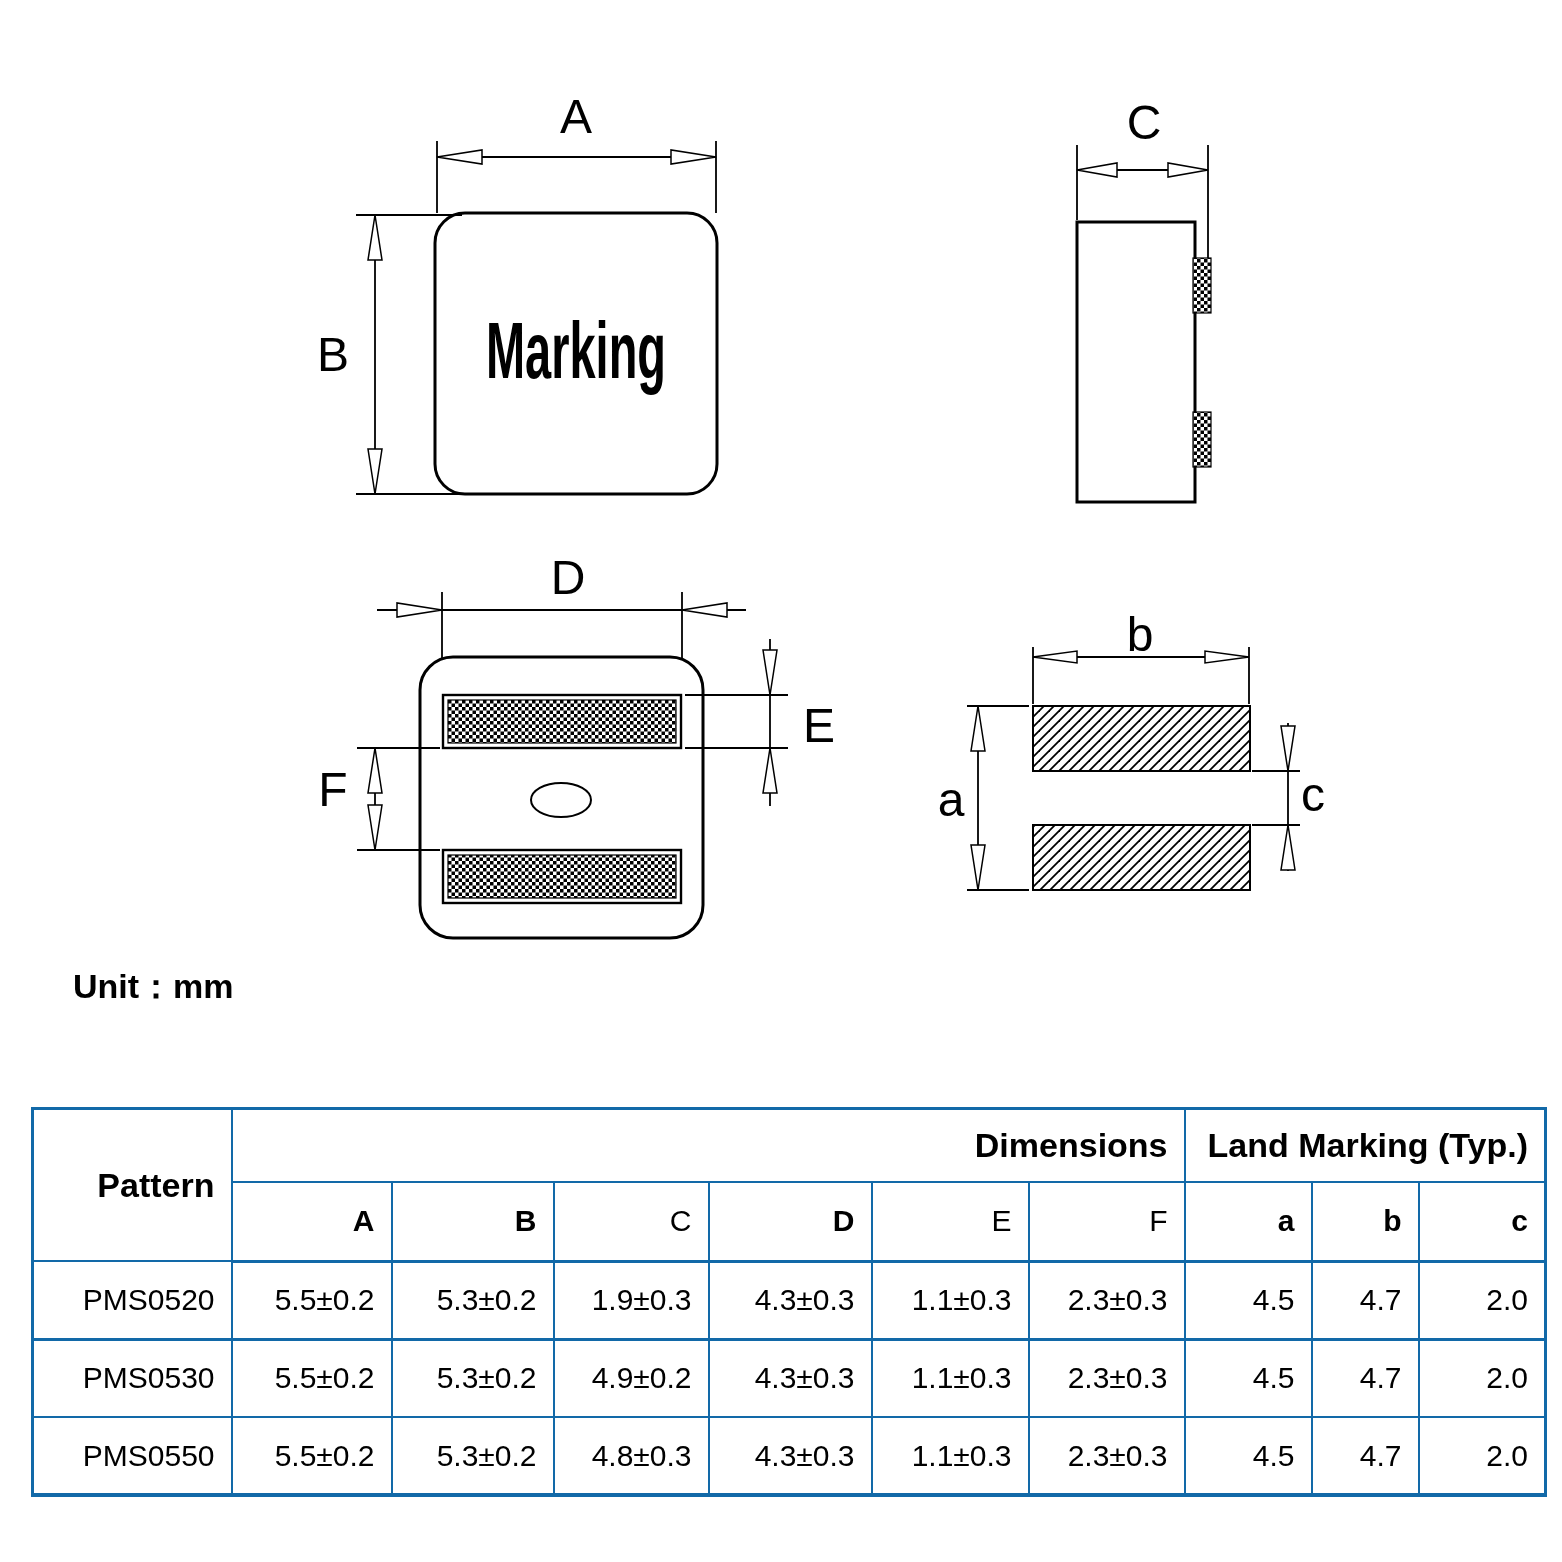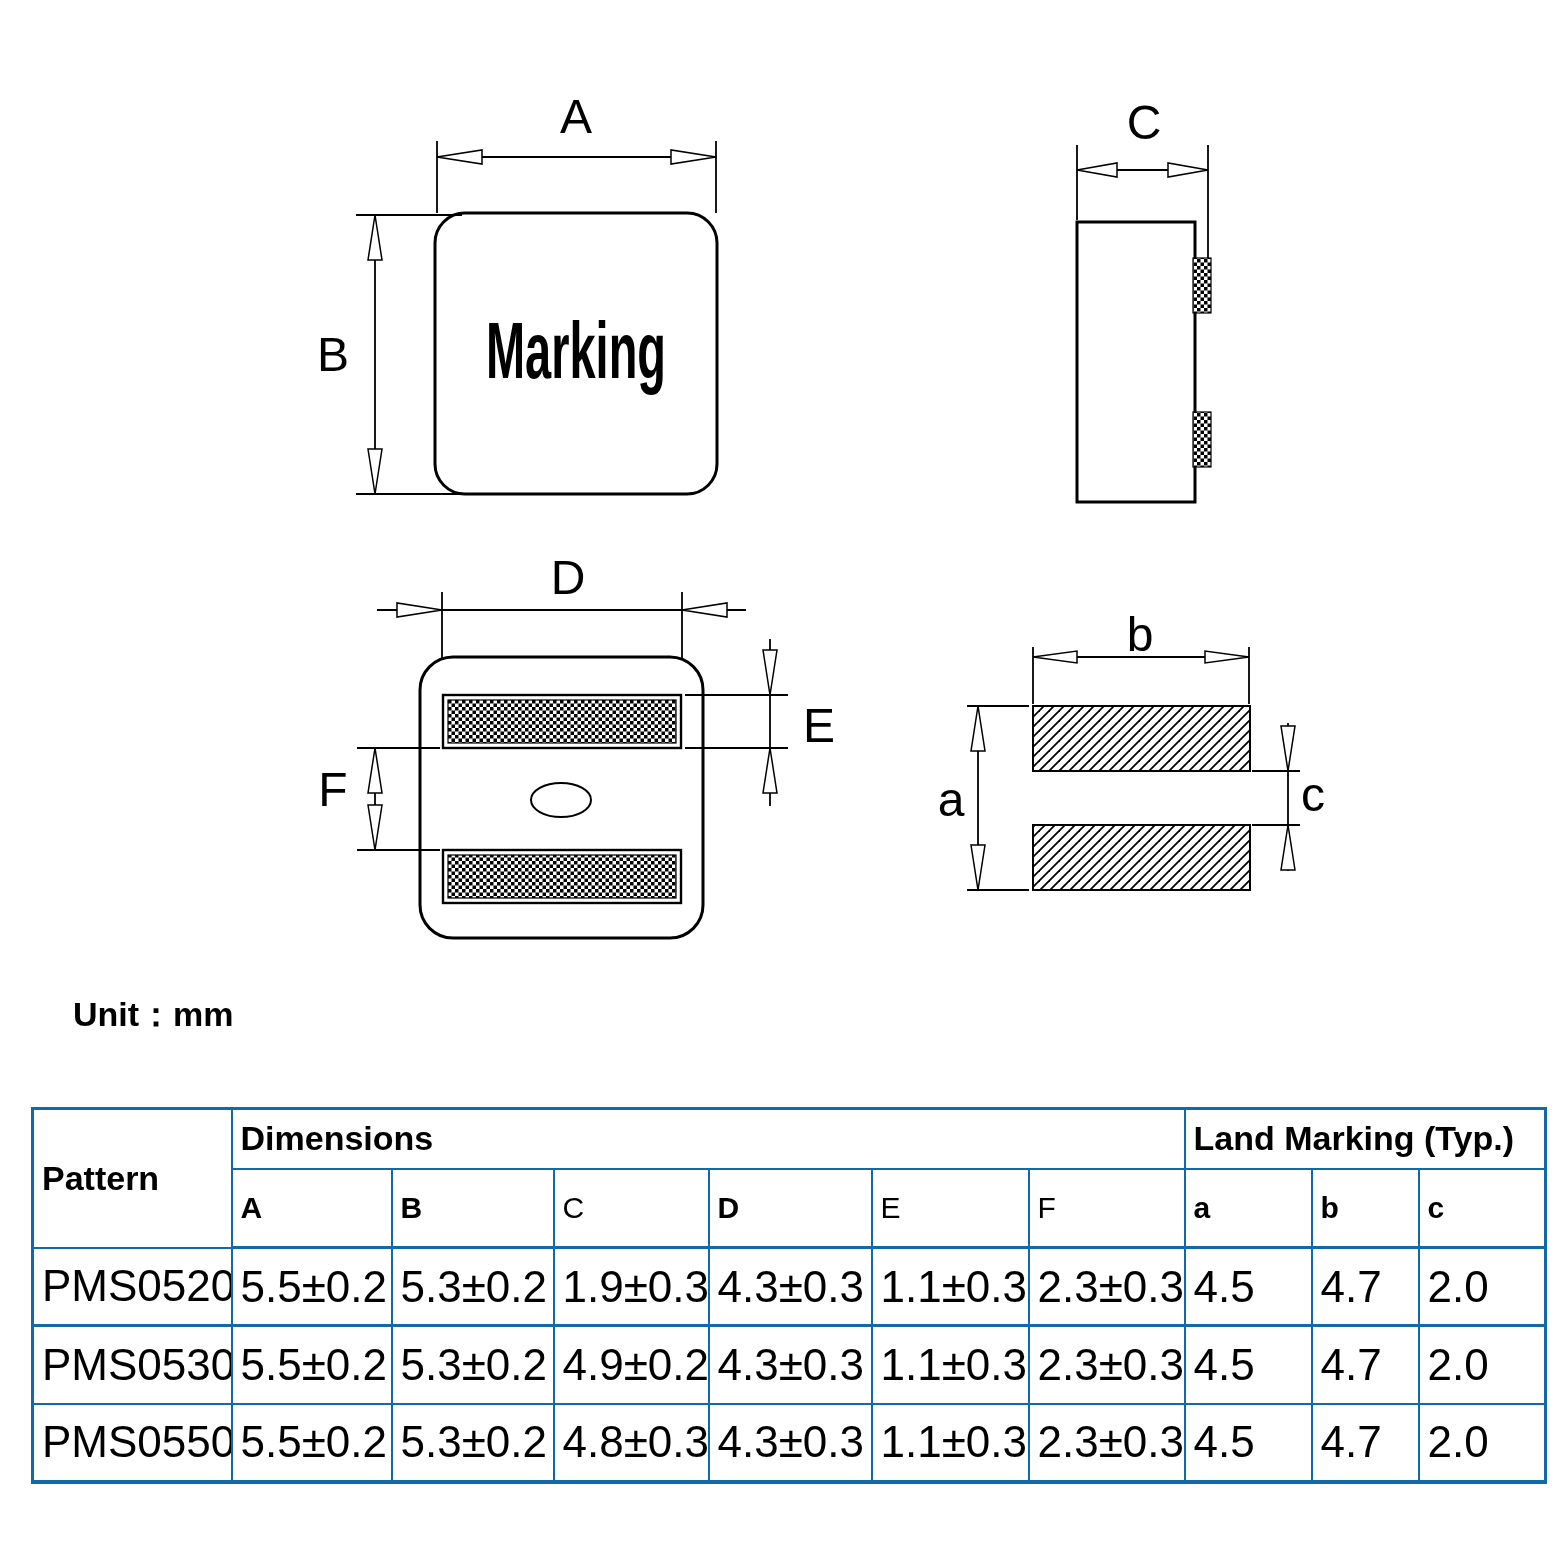--- a/index.html
+++ b/index.html
@@ -9,35 +9,35 @@
   }
   svg.drawing { position:absolute; left:0; top:0; }
   svg .outline   { fill:#ffffff; stroke:#000000; stroke-width:3; }
   svg .thinline  { stroke:#000000; stroke-width:1.8; fill:none; }
   svg .arrow     { fill:#ffffff; stroke:#000000; stroke-width:1.5; }
   svg .padframe  { fill:#ffffff; stroke:#000000; stroke-width:2.4; }
   svg .padfill   { stroke:#000000; stroke-width:1.2; }
   svg text       { fill:#000000; }
   .dim-letter    { font-size:48px; text-anchor:middle; font-weight:normal; }
   .marking-text  { font-size:80px; font-weight:bold; text-anchor:middle; }
-  .unit-note { position:absolute; left:73px; top:992px; font-size:34px; font-weight:bold; }
+  .unit-note { position:absolute; left:73px; top:964px; font-size:34px; font-weight:bold; }
   table.spec {
     position:absolute; left:31px; top:1107px; width:1513px;
     border-collapse:collapse; table-layout:fixed;
     border:3px solid #1269a8; border-bottom-width:4px;
   }
   table.spec th, table.spec td {
-    border:2px solid #1269a8; text-align:left; vertical-align:middle;
-    padding:8px; overflow:hidden;
+    border:2px solid #1269a8; text-align:right; vertical-align:middle;
+    padding:16px; overflow:hidden;
   }
   table.spec th.group { font-size:34px; font-weight:bold; }
   table.spec th.sub   { font-size:30px; }
   table.spec th.sub.bold   { font-weight:bold; }
   table.spec th.sub.normal { font-weight:normal; }
-  table.spec td { font-size:44px; font-weight:normal; }
+  table.spec td { font-size:30px; font-weight:normal; }
   tr.hdr1 { height:60px; }
   tr.hdr2 { height:79px; }
   tr.hdr2 th { border-bottom-width:3px; }
   tr.datarow { height:78px; }
   tr.datarow.first td { border-bottom-width:3px; }
 </style>
 </head>
 <body>
 
 <div class="page">

